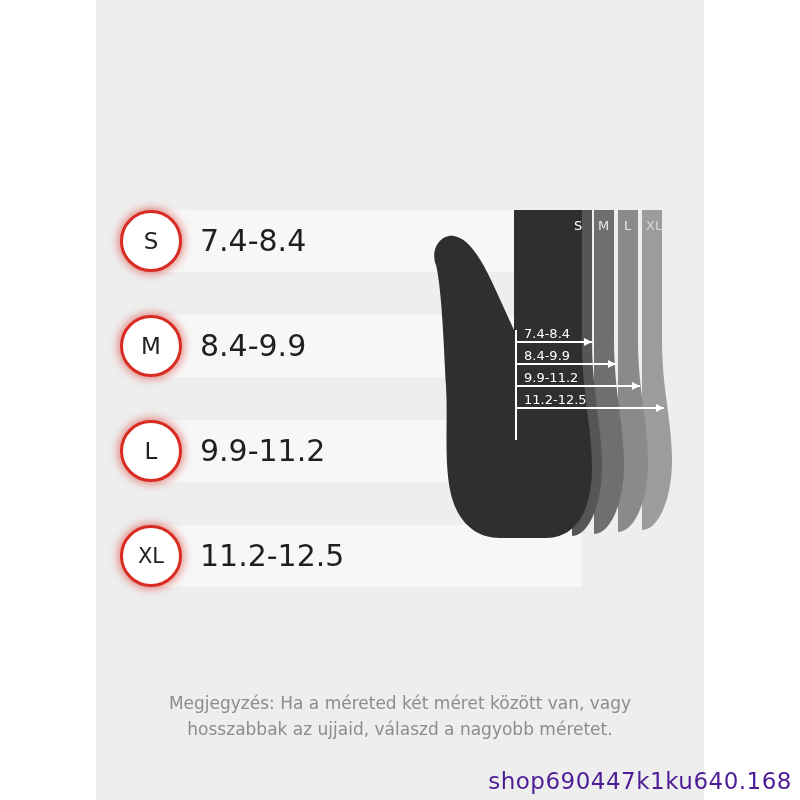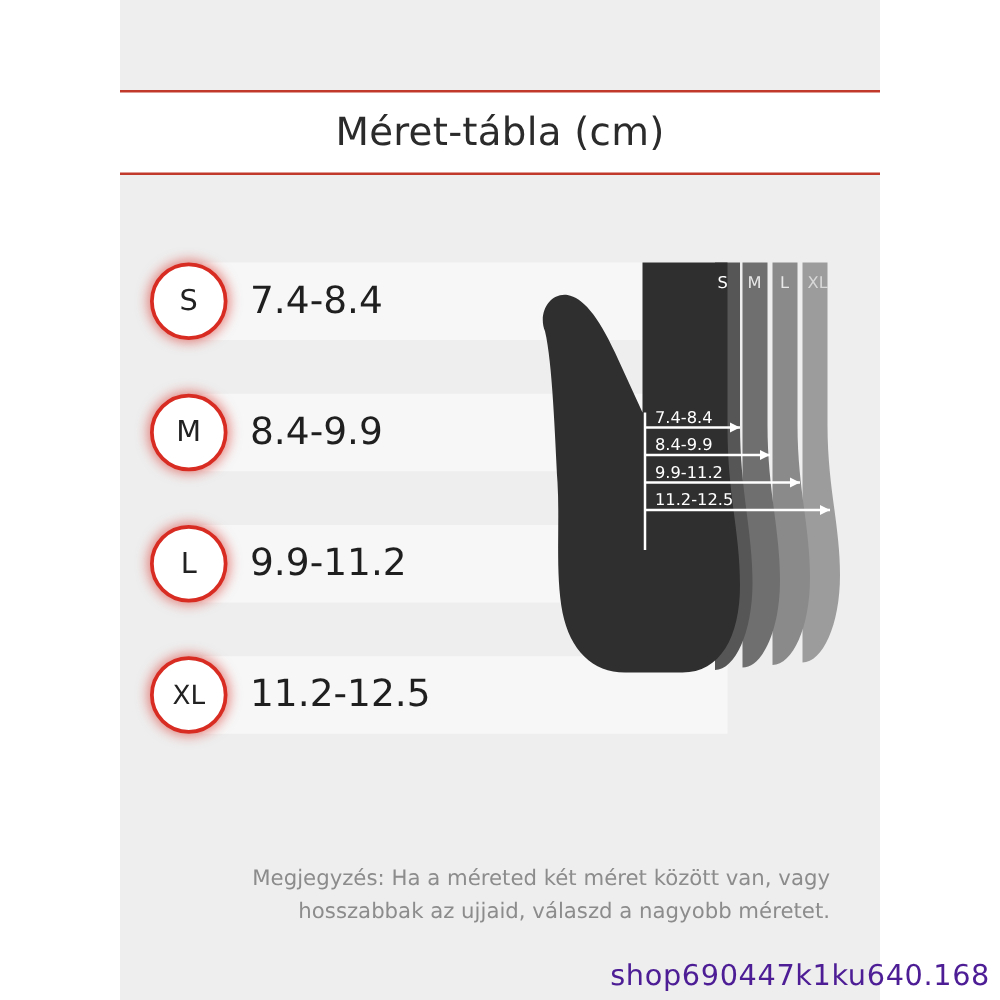--- a/index.html
+++ b/index.html
@@ -113,21 +113,21 @@
     top: 190px;
     width: 300px;
     height: 370px;
   }
 
   .note {
     position: absolute;
     left: 40px;
     top: 690px;
     width: 528px;
-    text-align: right;
+    text-align: center;
     font-size: 17px;
     line-height: 26px;
     color: #8c8c8c;
   }
 
   .watermark {
     position: absolute;
     right: 8px;
     bottom: 6px;
     font-size: 23px;
@@ -136,23 +136,20 @@
     font-family: "DejaVu Sans", sans-serif;
     white-space: nowrap;
   }
 </style>
 </head>
 <body>
 
 <div class="page">
   <div class="card">
 
-    <div class="title-band">
-      <div class="title-text">Méret-tábla (cm)</div>
-    </div>
 
     <div class="rows">
 
       <div class="row" style="top:0px;">
         <div class="strip"></div>
         <div class="badge">S</div>
         <div class="value">7.4-8.4</div>
       </div>
 
       <div class="row" style="top:105px;">

